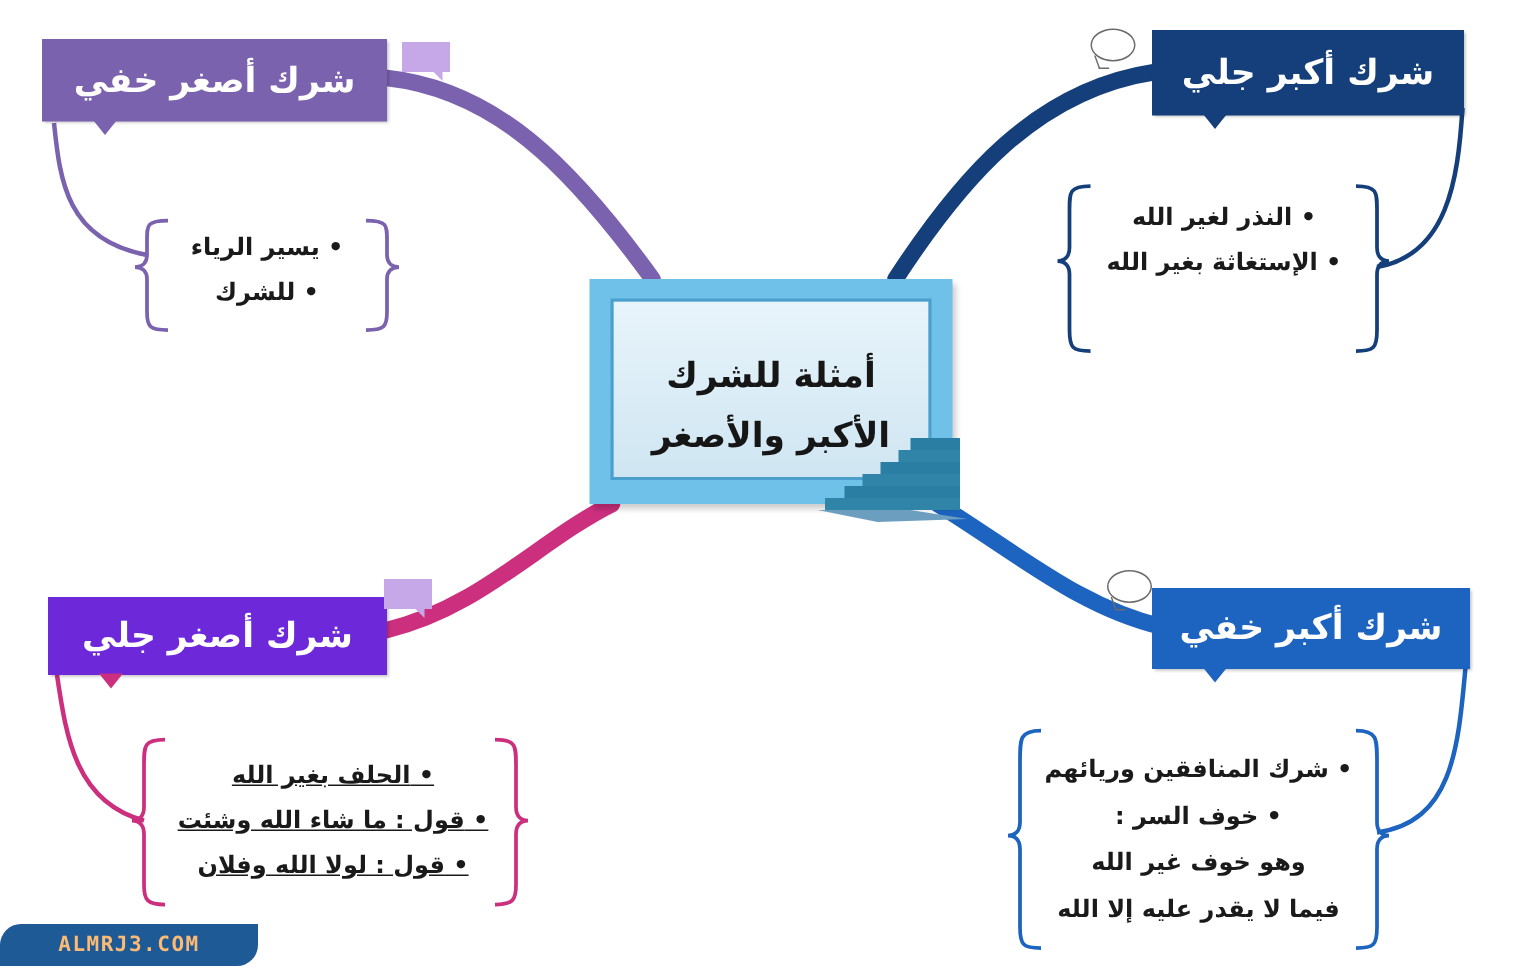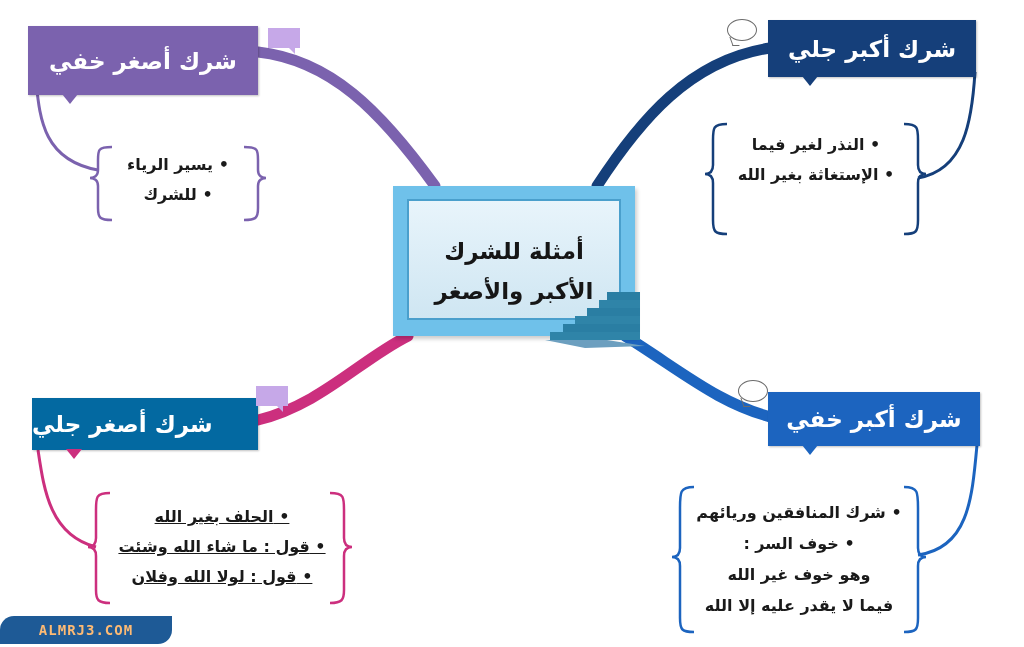--- a/index.html
+++ b/index.html
@@ -44,35 +44,35 @@
   <path d="M727,124 C713,124 713,128 713,140 L713,165 C713,172 709,174 705,174 C709,174 713,176 713,183 L713,220 C713,232 715,234 727,234" stroke="#153f7a" stroke-width="2.5" fill="none"></path>
   <path d="M904,124 C918,124 918,128 918,140 L918,165 C918,172 922,174 926,174 C922,174 918,176 918,183 L918,220 C918,232 916,234 904,234" stroke="#153f7a" stroke-width="2.5" fill="none"></path>
 
   <path d="M110,493 C96,493 96,497 96,510 L96,538 C96,545 92,547 88,547 C92,547 96,549 96,556 L96,590 C96,600 98,603 110,603" stroke="#cc2f7e" stroke-width="2.5" fill="none"></path>
   <path d="M330,493 C344,493 344,497 344,510 L344,538 C344,545 348,547 352,547 C348,547 344,549 344,556 L344,590 C344,600 342,603 330,603" stroke="#cc2f7e" stroke-width="2.5" fill="none"></path>
 
   <path d="M694,487 C680,487 680,492 680,508 L680,548 C680,555 676,557 672,557 C676,557 680,559 680,566 L680,618 C680,630 682,632 694,632" stroke="#1c64bf" stroke-width="2.5" fill="none"></path>
   <path d="M904,487 C918,487 918,492 918,508 L918,548 C918,555 922,557 926,557 C922,557 918,559 918,566 L918,618 C918,630 916,632 904,632" stroke="#1c64bf" stroke-width="2.5" fill="none"></path>
 </svg>
 
-<div class="topic tail-left" style="left:28px; top:26px; width:230px; height:69px; background:#7b62ae; --c:#7b62ae;">
+<div class="topic tail-left" style="left:28px; top:26px; width:230px; height:55px; background:#7b62ae; --c:#7b62ae;">
   <span>شرك أصغر خفي</span>
 </div>
 <div class="bubble-sq" style="left:268px; top:28px;"></div>
 <div class="list" style="left:112px; top:150px; width:132px;">
   <div class="item">يسير الرياء</div>
   <div class="item">للشرك</div>
 </div>
 
 <div class="topic tail-left" style="left:768px; top:20px; width:208px; height:57px; background:#153f7a; --c:#153f7a;">
   <span>شرك أكبر جلي</span>
 </div>
 <div class="bubble-ov" style="left:727px; top:19px;"></div>
 <div class="list" style="left:720px; top:130px; width:192px;">
-  <div class="item">النذر لغير فيما</div>
+  <div class="item">النذر لغير الله</div>
   <div class="item">الإستغاثة بغير الله</div>
 </div>
 
 <div class="center-frame">
   <div class="center-inner">
     <div class="center-text">
       <div>أمثلة للشرك</div>
       <div>الأكبر والأصغر</div>
     </div>
   </div>
@@ -80,21 +80,21 @@
 <svg class="stairs" width="100" height="62" viewBox="0 0 100 62">
   <polygon points="0,50 62,50 100,56 40,58" fill="#6c9fbf"></polygon>
   <rect x="5" y="42" width="90" height="8" fill="#2f84a8"></rect>
   <rect x="18" y="34" width="77" height="8" fill="#2a7ea3"></rect>
   <rect x="30" y="26" width="65" height="8" fill="#2f84a8"></rect>
   <rect x="42" y="18" width="53" height="8" fill="#2a7ea3"></rect>
   <rect x="54" y="10" width="41" height="8" fill="#2f84a8"></rect>
   <rect x="62" y="2" width="33" height="8" fill="#2a7ea3"></rect>
 </svg>
 
-<div class="topic tail-left" style="left:32px; top:398px; width:226px; height:52px; background:#0369a1;justify-content:flex-end; --c:#cc2f7e;">
+<div class="topic tail-left" style="left:32px; top:398px; width:226px; height:52px; background:#6d28d9; --c:#cc2f7e;">
   <span>شرك أصغر جلي</span>
 </div>
 <div class="bubble-sq" style="left:256px; top:386px;"></div>
 <div class="list" style="left:104px; top:502px; width:236px;text-decoration:underline;">
   <div class="item">الحلف بغير الله</div>
   <div class="item">قول : ما شاء الله وشئت</div>
   <div class="item">قول : لولا الله وفلان</div>
 </div>
 
 <div class="topic tail-left" style="left:768px; top:392px; width:212px; height:54px; background:#1c64bf; --c:#1c64bf;">

